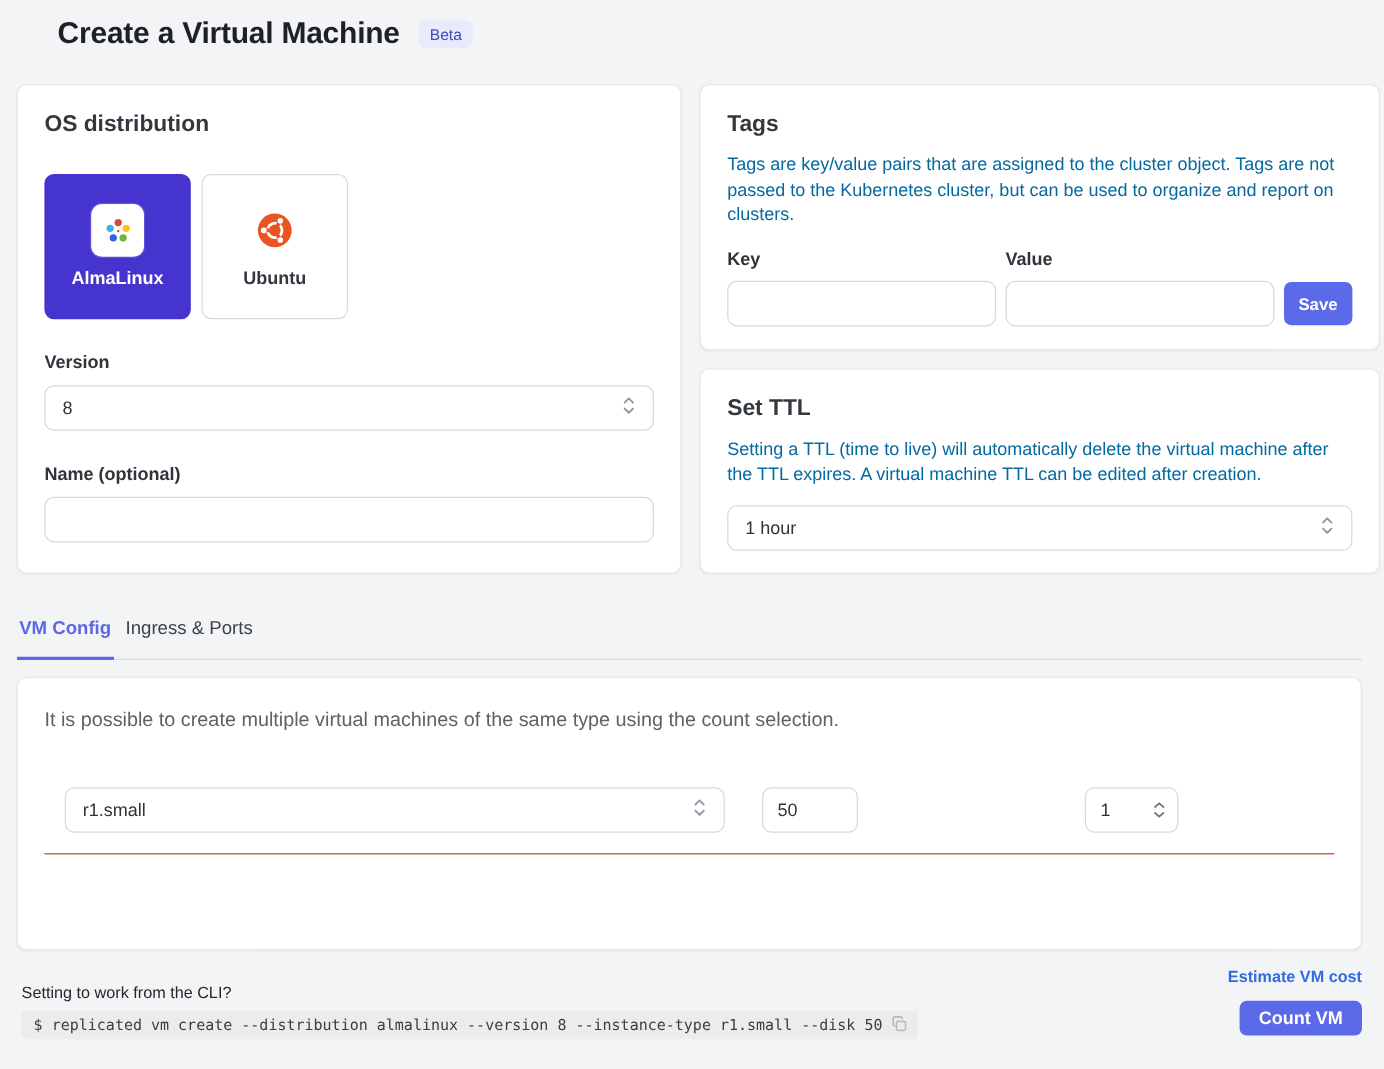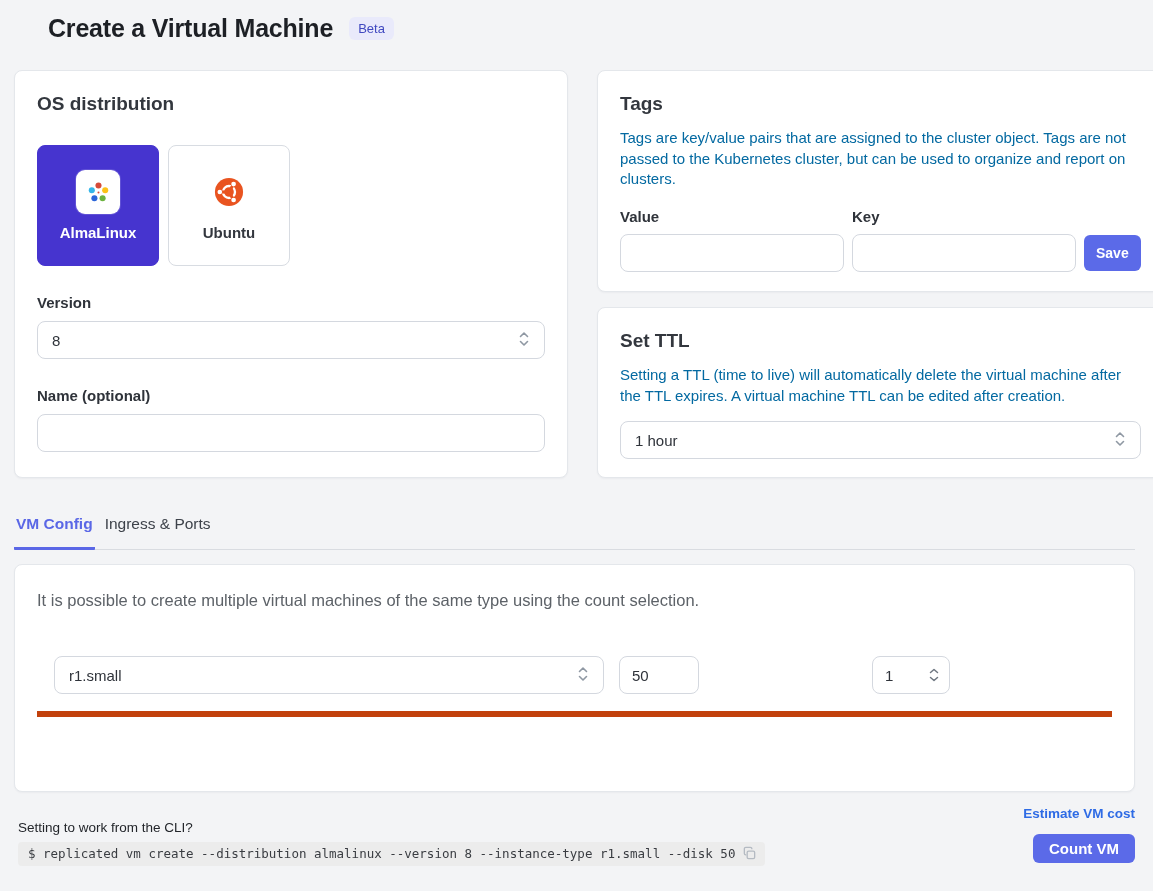--- a/index.html
+++ b/index.html
@@ -20,21 +20,21 @@
     padding: 5px 9px; border-radius: 6px; line-height: 1;
   }
 
   
   .card {
     background: #ffffff; border: 1px solid #e4e7eb; border-radius: 8px;
     box-shadow: 0 1px 2px rgba(16,24,40,0.04);
   }
   .card h2 { font-size: 19px; font-weight: 600; color: #33373e; }
 
-  .top-grid { display: grid; grid-template-columns: 554px 1fr; gap: 29px; }
+  .top-grid { display: grid; grid-template-columns: 554px 1fr; gap: 15px; }
   .right-col { display: flex; flex-direction: column; gap: 15px; }
 
   
   .os-card { padding: 22px; height: 408px; }
   .tiles { display: flex; gap: 9px; margin-top: 30px; }
   .tile {
     width: 122px; height: 121px; border: 1px solid #d8dce2; border-radius: 8px;
     background: #fff; display: flex; flex-direction: column; align-items: center; justify-content: center;
     gap: 10px; cursor: pointer;
   }
@@ -84,21 +84,21 @@
     font-size: 15.5px; color: #3d424a; padding: 10px 2px 14px; cursor: pointer;
     border-bottom: 3px solid transparent; margin-bottom: -1px; border-radius: 1px;
   }
   .tab.active { color: #5a67e6; font-weight: 700; border-bottom-color: #5a67e6; }
 
   
   .main-card { margin-top: 14px; padding: 26px 22px 0; height: 228px; }
   .intro-text { font-size: 16.5px; color: #5d6268; }
   .vm-table { margin-top: 30px; }
   .vm-table .hdr-row { display: flex; padding-bottom: 13px; border-bottom: 1px solid #e8eaed; }
-  .vm-table .body-row { display: flex; align-items: flex-end; padding: 16px 0 17px; border-bottom: 6px solid #c2410c; }
+  .vm-table .body-row { display: flex; align-items: flex-end; padding: 16px 0 17px; border-bottom: 1px solid #c2410c; gap: 16px; }
   .col-instance { width: 582px; padding-left: 17px; }
   .col-disk { width: 253px; }
   .col-count { flex: 1; }
   .hdr-cell { font-size: 13px; font-weight: 700; color: #33373e; }
   .instance-select { width: 550px; }
   .disk-input { width: 80px; height: 38px; }
   .count-stepper {
     width: 78px; height: 38px; border: 1px solid #d4d8df; border-radius: 8px; background: #fff;
     display: flex; align-items: center; justify-content: space-between; padding: 0 10px 0 12px;
     font-size: 15px; color: #2f333a;
@@ -186,25 +186,25 @@
       <input class="text-input" type="text" value="" style="">
     </section>
 
     <div class="right-col">
 
       <section class="card tags-card">
         <h2>Tags</h2>
         <p class="card-desc">Tags are key/value pairs that are assigned to the cluster object. Tags are not passed to the Kubernetes cluster, but can be used to organize and report on clusters.</p>
         <div class="tag-form">
           <div class="tag-field">
+            <label class="field-label">Key</label>
+            <input class="text-input" type="text" value="" style="">
+          </div>
+          <div class="tag-field">
             <label class="field-label">Value</label>
-            <input class="text-input" type="text" value="" style="">
-          </div>
-          <div class="tag-field">
-            <label class="field-label">Key</label>
             <input class="text-input" type="text" value="" style="">
           </div>
           <button class="save-btn">Save</button>
         </div>
       </section>
 
       <section class="card ttl-card">
         <h2>Set TTL</h2>
         <p class="card-desc">Setting a TTL (time to live) will automatically delete the virtual machine after the TTL expires. A virtual machine TTL can be edited after creation.</p>
         <div class="select-box">

